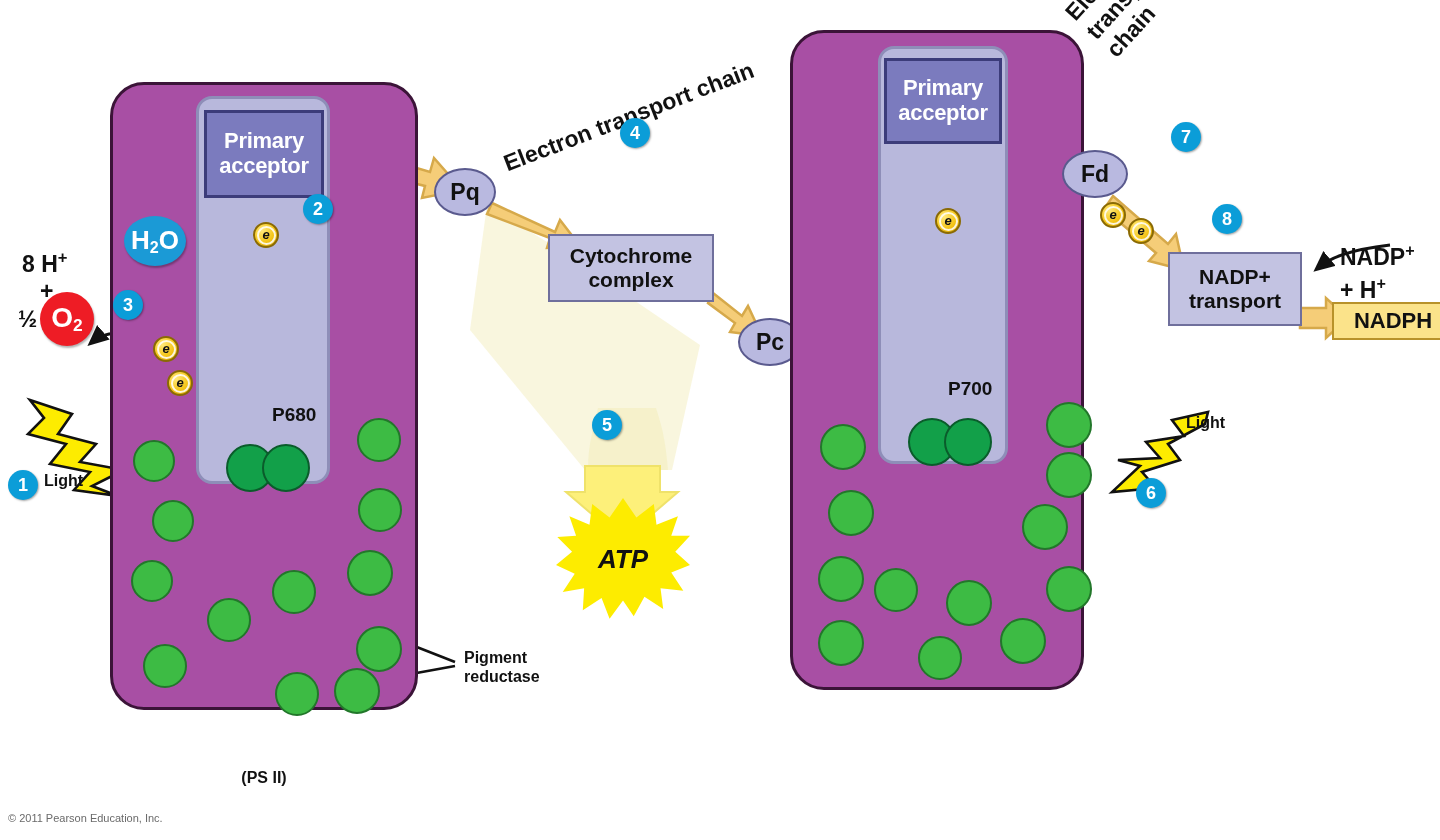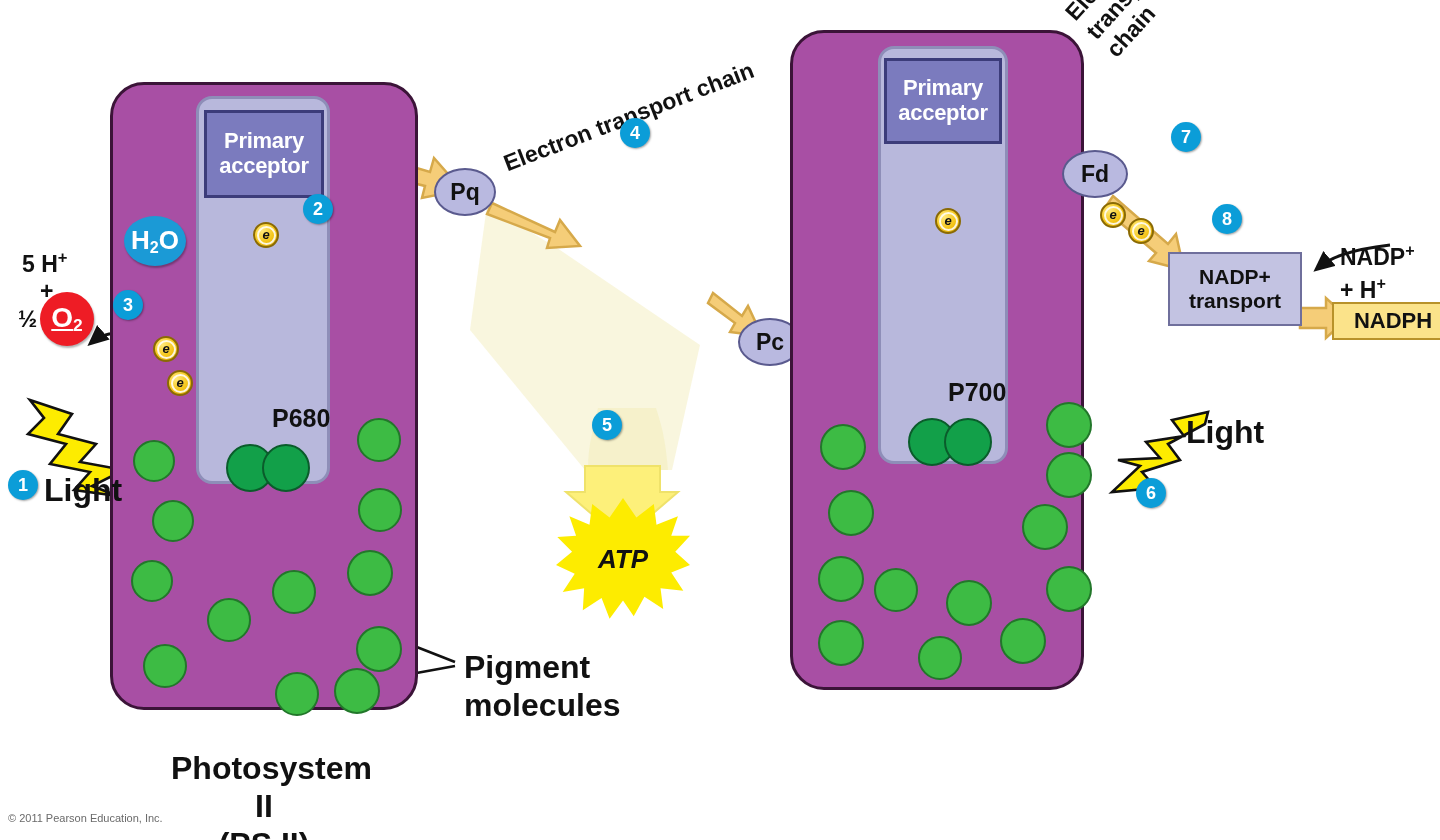--- a/index.html
+++ b/index.html
@@ -38,38 +38,38 @@
   
   .step{position:absolute;width:30px;height:30px;border-radius:50%;
         background:#0b9dd8;color:#ffffff;font-weight:bold;font-size:18px;
         display:flex;align-items:center;justify-content:center;
         box-shadow:1px 1px 2px rgba(0,0,0,.35);}
 
   
   .bubble{position:absolute;border-radius:50%;display:flex;align-items:center;
           justify-content:center;font-weight:bold;color:#ffffff;}
   .bubble.h2o{background:#1b9ad6;font-size:26px;box-shadow:1px 2px 2px rgba(0,0,0,.3);}
-  .bubble.o2{background:#ee1c25;font-size:28px;box-shadow:1px 2px 2px rgba(0,0,0,.3);text-decoration:underline;}
+  .bubble.o2{background:#ee1c25;font-size:28px;box-shadow:1px 2px 2px rgba(0,0,0,.3);}
   .bubble sub{font-size:.62em;vertical-align:-0.25em;}
 
   
   .electron{position:absolute;width:26px;height:26px;border-radius:50%;
             background:radial-gradient(circle at 34% 30%,#ffe97a 0%,#f5c518 55%,#c99a06 100%);
             border:2px solid #8a6a04;box-sizing:border-box;color:#111;
             font-style:italic;font-weight:bold;font-size:13px;
             display:flex;align-items:center;justify-content:center;}
   .electron span{position:relative;top:-1px;}
   .electron::after{content:"";position:absolute;width:15px;height:15px;
             border-radius:50%;border:2px solid #ffffff;opacity:.85;}
 
   
   .txt{position:absolute;font-weight:bold;color:#111;line-height:1.18;}
-  .txt.small{font-size:25px;}
+  .txt.small{font-size:19px;}
   .txt.med{font-size:23px;}
-  .txt.big{font-size:32px;}
+  .txt.big{font-size:16px;}
   .rot-a{transform:rotate(-21deg);transform-origin:left top;}
   .rot-b{transform:rotate(-48deg);transform-origin:left top;}
 
   
   .nadph{position:absolute;background:#fbe38a;border:2.5px solid #b8922a;
          box-sizing:border-box;display:flex;align-items:center;
          justify-content:center;font-weight:bold;font-size:22px;color:#111;}
 
   
   .atp{position:absolute;display:flex;align-items:center;justify-content:center;
@@ -192,39 +192,43 @@
       <span>e</span>
     </div>
   <div class="electron" style="left:153px;top:336px;">
       <span>e</span>
     </div>
   <div class="electron" style="left:167px;top:370px;">
       <span>e</span>
     </div>
 
   <div class="txt big" style="left:171px;top:750px;text-align:center;width:186px;">
-    <span>Photosystem II</span><br><span>(PS II)</span>
+    <br><span>(PS II)</span>
   </div>
 
   <div class="bubble h2o" style="left:124px;top:216px;width:62px;height:50px;">
     <span><span>H</span><sub>2</sub><span>O</span></span>
   </div>
   <div class="txt med" style="left:22px;top:248px;">
-    <span>5 H</span><sup style="font-size:.72em">+</sup>
+    <span>8 H</span><sup style="font-size:.72em">+</sup>
   </div>
   <div class="txt med" style="left:40px;top:278px;">
     <span>+</span>
   </div>
   <div class="txt med" style="left:18px;top:306px;">½</div>
   <div class="bubble o2" style="left:40px;top:292px;width:54px;height:54px;">
     <span><span>O</span><sub>2</sub></span>
   </div>
 
   <div class="carrier" style="left:434px;top:168px;width:62px;height:48px;">
     <span>Pq</span>
+  </div>
+  <div class="lbox" style="left:548px;top:234px;width:166px;height:68px;">
+    <div><span>Cytochrome</span><br>
+         <span>complex</span></div>
   </div>
   <div class="carrier" style="left:738px;top:318px;width:64px;height:48px;">
     <span>Pc</span>
   </div>
   <div class="txt med rot-a" style="left:500px;top:152px;white-space:nowrap;">Electron transport chain</div>
 
   <div class="atp" style="left:556px;top:498px;width:134px;height:122px;">
     <span class="star"></span>
     <b>ATP</b>
   </div>
@@ -282,21 +286,21 @@
     <span>NADP</span><sup style="font-size:.7em">+</sup><br>
     <span>+ H</span><sup style="font-size:.7em">+</sup>
   </div>
 
   <div class="nadph" style="left:1332px;top:302px;width:122px;height:38px;">
     <span>NADPH</span>
   </div>
 
   <div class="txt big" style="left:464px;top:648px;line-height:1.2;">
     <span>Pigment</span><br>
-    <span>molecules</span>
+    <span>reductase</span>
   </div>
   <div class="txt big" style="left:44px;top:472px;">Light</div>
   <div class="txt big" style="left:1186px;top:414px;">Light</div>
 
   <div class="step" style="left:8px;top:470px;">
       <span>1</span>
     </div>
   <div class="step" style="left:303px;top:194px;">
       <span>2</span>
     </div>

